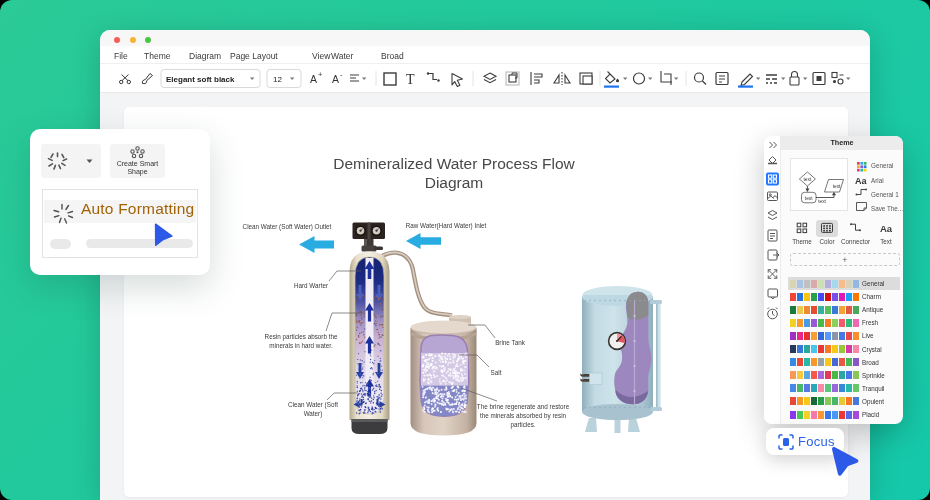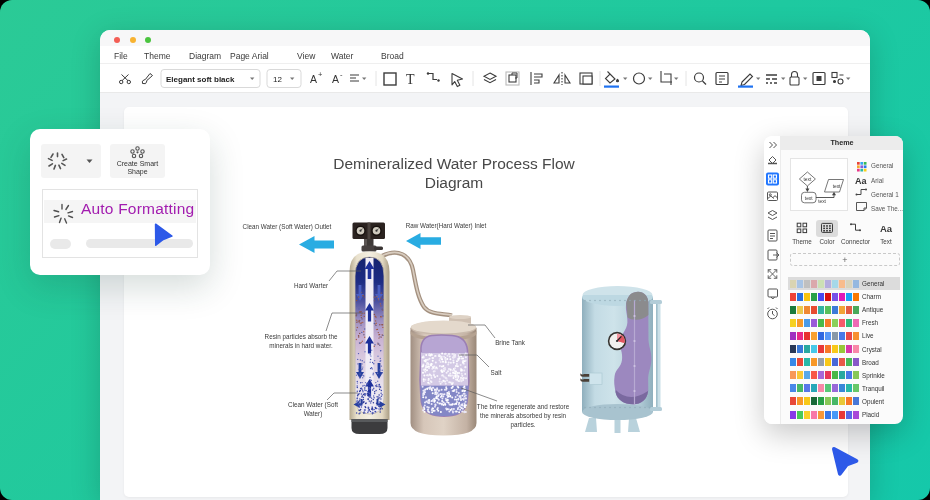--- a/index.html
+++ b/index.html
@@ -20,21 +20,21 @@
   .canvas { position:absolute; left:0; top:63px; width:100%; height:407px; background:#f3f4f6; }
   .page { position:absolute; left:24px; top:14px; width:724px; height:390px; background:#fff;
     border-radius:5px; box-shadow:0 1px 3px rgba(0,0,0,.05); }
   .diagram { position:absolute; left:0; top:0; }
   
   .leftcard { position:absolute; left:30px; top:129px; width:180px; height:146px; background:#fff;
     border-radius:10px; box-shadow:0 12px 34px rgba(20,60,50,.18); }
   .lc-btn { position:absolute; background:#f4f4f4; border-radius:3px; }
   .lc-box { position:absolute; left:12px; top:60px; width:156px; height:69px; border:1px solid #e3e3e3; background:#fff; }
   .lc-row { position:absolute; left:1px; top:10px; width:152px; height:23px; background:#f5f5f5; }
-  .lc-title { position:absolute; left:38px; top:10px; font-size:15.5px; color:#a21caf; letter-spacing:.2px; white-space:nowrap; }
+  .lc-title { position:absolute; left:38px; top:10px; font-size:15.5px; color:#a16207; letter-spacing:.2px; white-space:nowrap; }
   .pill { position:absolute; background:#e9e9e9; border-radius:6px; }
   
   .tpanel { position:absolute; left:764px; top:136px; width:139px; height:288px; background:#fbfbfb;
     border-radius:8px; box-shadow:0 10px 30px rgba(0,0,0,.22); }
   .tstrip { position:absolute; left:0; top:0; width:17px; height:100%; background:#fff;
     border-right:1px solid #ececec; border-radius:8px 0 0 8px; }
   .thead { position:absolute; left:17px; top:0; width:122px; height:14px; background:#ececec;
     border-radius:0 8px 0 0; text-align:center; font-size:7.2px; font-weight:bold; color:#2a2a2a; line-height:14px;}
   .tprev { position:absolute; left:26px; top:22px; width:58px; height:53px; background:#fff; border:1px solid #e4e4e4; }
   .tlabel { position:absolute; font-size:6.3px; color:#555; white-space:nowrap; }
@@ -56,22 +56,22 @@
   <div class="window">
     <div class="titlebar">
       <div class="dot" style="left:14px;background:#f35e55;"></div>
       <div class="dot" style="left:29.5px;background:#f8b331;"></div>
       <div class="dot" style="left:44.5px;background:#4bc43f;"></div>
     </div>
     <div class="menubar">
       <span style="left:14px;">File</span>
       <span style="left:44px;">Theme</span>
       <span style="left:89px;">Diagram</span>
-      <span style="left:130px;">Page Arial</span>
-      <span style="left:197px;">View</span>
+      <span style="left:130px;">Page Layout</span>
+      <span style="left:212px;">View</span>
       <span style="left:231px;">Water</span>
       <span style="left:281px;">Broad</span>
     </div>
     <div class="toolbar">
       <svg width="770" height="29" viewBox="0 0 770 29">
         <g stroke="#3c3c3c" stroke-width="1" fill="none">
 
           <g transform="translate(25,15)">
             <circle cx="-3.8" cy="3" r="1.7"></circle>
               <circle cx="3.8" cy="3" r="1.7"></circle>
@@ -1414,18 +1414,27 @@
         <div class="sw" style="left:29.5px;background:#f89838;"></div>
         <div class="sw" style="left:36.5px;background:#3878e8;"></div>
         <div class="sw" style="left:43.5px;background:#4898f8;"></div>
         <div class="sw" style="left:50.5px;background:#e83838;"></div>
         <div class="sw" style="left:57.5px;background:#5868e8;"></div>
         <div class="sw" style="left:64.5px;background:#a848d8;"></div>
         <span class="nm">Placid</span>
       </div>
   </div>
 
+  <div class="focusbtn">
+    <svg width="16" height="16" viewBox="0 0 16 16" style="position:absolute;left:12px;top:6px;">
+      <g stroke="#2a63e8" stroke-width="1.5" fill="none">
+        <path d="M1 4.5 v-2.3 a1.2 1.2 0 0 1 1.2 -1.2 h2.3 M11.5 1 h2.3 a1.2 1.2 0 0 1 1.2 1.2 v2.3 M15 11.5 v2.3 a1.2 1.2 0 0 1 -1.2 1.2 h-2.3 M4.5 15 h-2.3 a1.2 1.2 0 0 1 -1.2 -1.2 v-2.3"></path>
+      </g>
+      <rect x="5" y="4" width="6" height="8" rx="1.5" fill="#2a63e8"></rect>
+    </svg>
+    <span>Focus</span>
+  </div>
 
   <svg width="930" height="500" viewBox="0 0 930 500" style="position:absolute;left:0;top:0;pointer-events:none;">
     <path d="M155.6 224.2 L171.9 236.1 L163.2 239.4 L155.8 245.2 Z" fill="#2d59e8" stroke="#2d59e8" stroke-width="1.6" stroke-linejoin="round"></path>
     <path d="M834 449 L856.4 460.9 L846.9 464.4 L839.9 473.6 Z" fill="#2d59e8" stroke="#2d59e8" stroke-width="4" stroke-linejoin="round"></path>
   </svg>
 </div>
 
 </body></html>

